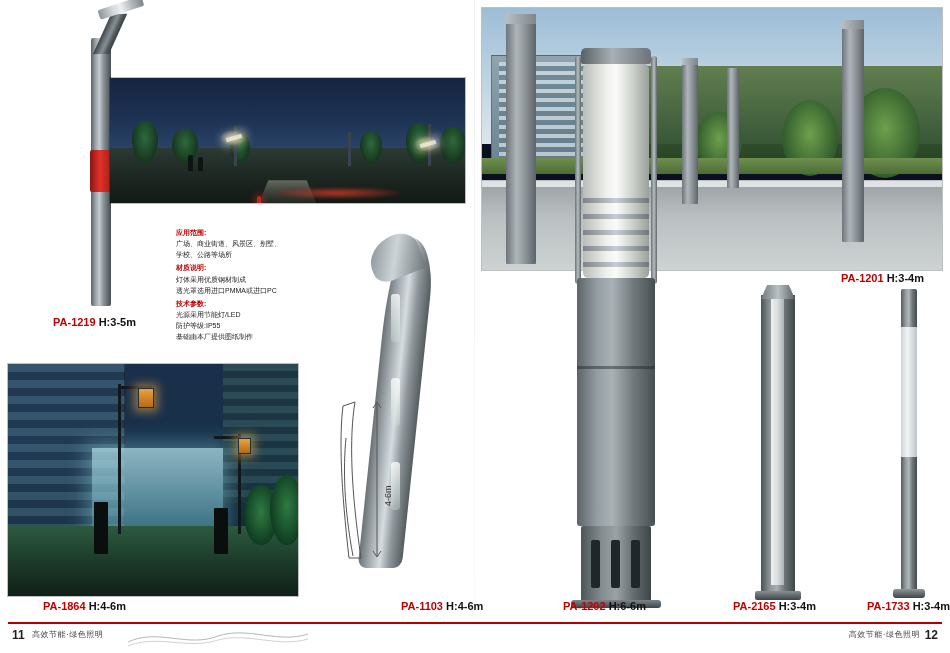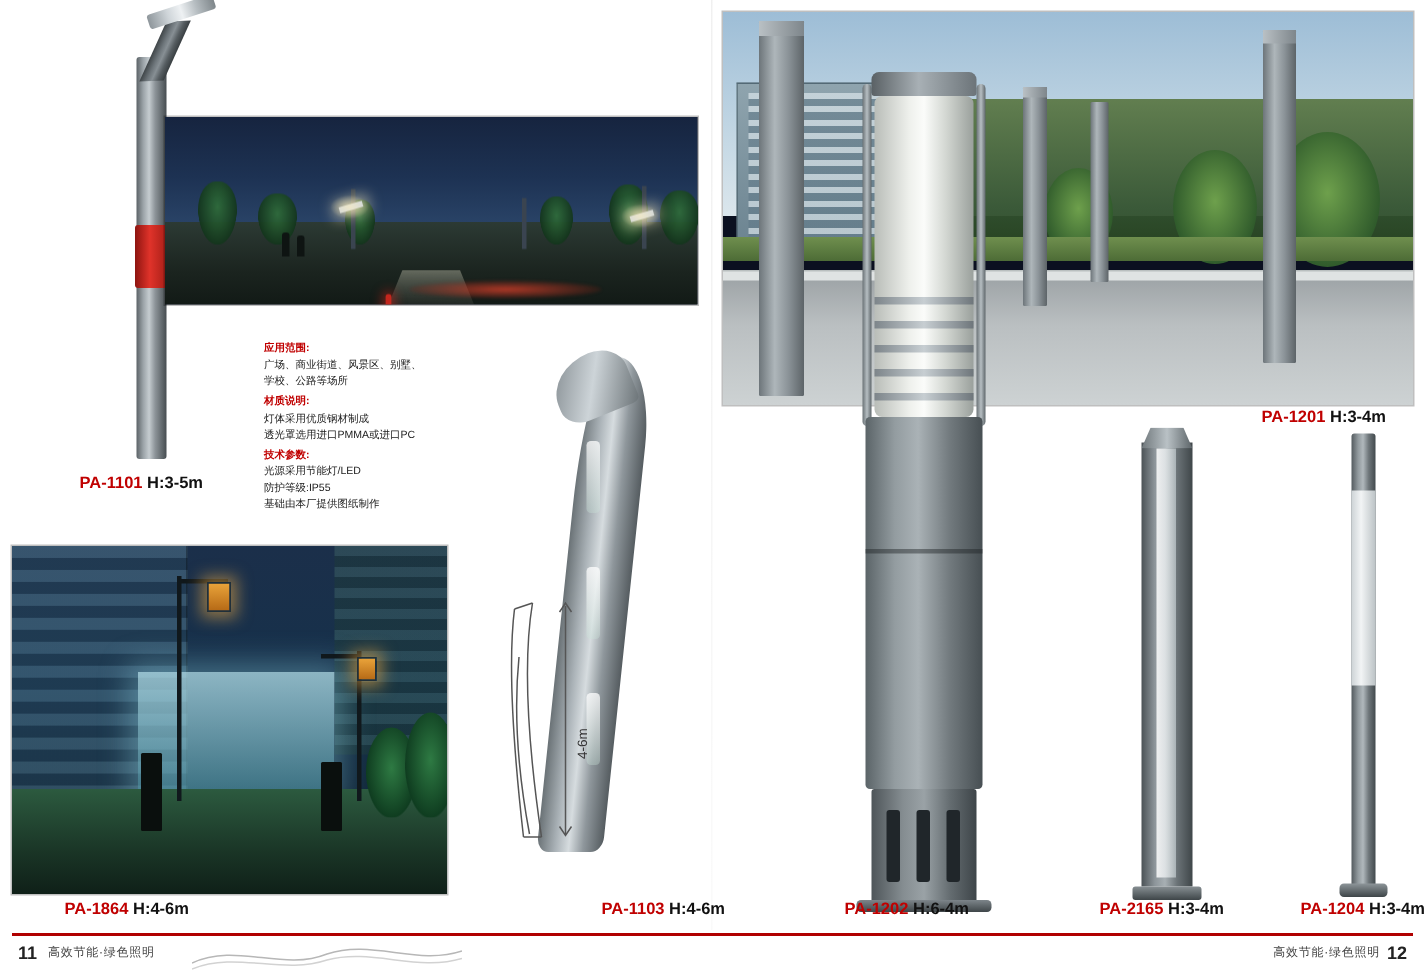--- a/index.html
+++ b/index.html
@@ -416,21 +416,21 @@
   <div class="gutter"></div>
 
   <div class="abs" id="pa1101">
     <div class="shaft metal-v"></div>
     <div class="arm metal-dark"></div>
     <div class="head metal-light"></div>
     <div class="redband"></div>
   </div>
 
   <div class="label abs" id="lbl-1101">
-    <span class="code">PA-1101</span>
+    <span class="code">PA-1219</span>
     <span class="dim">H:3-5m</span>
   </div>
 
   <div class="photo" id="photo-night-street">
     <div class="ns-sky"></div>
     <div class="ns-ground"></div>
     <div class="ns-path"></div>
     <div class="ns-flower"></div>
 
     <div class="ns-tree" style="left:22px;"></div>
@@ -572,21 +572,21 @@
     <div class="body-sep" style="top:318px;"></div>
     <div class="base"></div>
     <div class="slot" style="left:36px;"></div>
     <div class="slot" style="left:56px;"></div>
     <div class="slot" style="left:76px;"></div>
     <div class="foot"></div>
   </div>
 
   <div class="label abs" id="lbl-1202">
     <span class="code">PA-1202</span>
-    <span class="dim">H:6-4m</span>
+    <span class="dim">H:6-6m</span>
   </div>
 
   <div class="abs" id="pa1203">
     <div class="col"></div>
     <div class="glass"></div>
     <div class="top-notch"></div>
     <div class="foot"></div>
   </div>
 
   <div class="label abs" id="lbl-1203">
@@ -594,21 +594,21 @@
     <span class="dim">H:3-4m</span>
   </div>
 
   <div class="abs" id="pa1204">
     <div class="col"></div>
     <div class="lightband"></div>
     <div class="foot"></div>
   </div>
 
   <div class="label abs" id="lbl-1204">
-    <span class="code">PA-1204</span>
+    <span class="code">PA-1733</span>
     <span class="dim">H:3-4m</span>
   </div>
 
   <div class="footer-rule"></div>
   <div class="footer">
     <span class="pg-num pg-left">11</span>
     <span class="footer-text footer-text-left">高效节能·绿色照明</span>
     <div class="footer-wave">
       <svg width="180" height="22" viewBox="0 0 180 22">
         <path d="M0,16 C30,2 60,22 90,10 C120,0 150,18 180,8" stroke="#b7b7b7" fill="none" stroke-width="1"></path>

